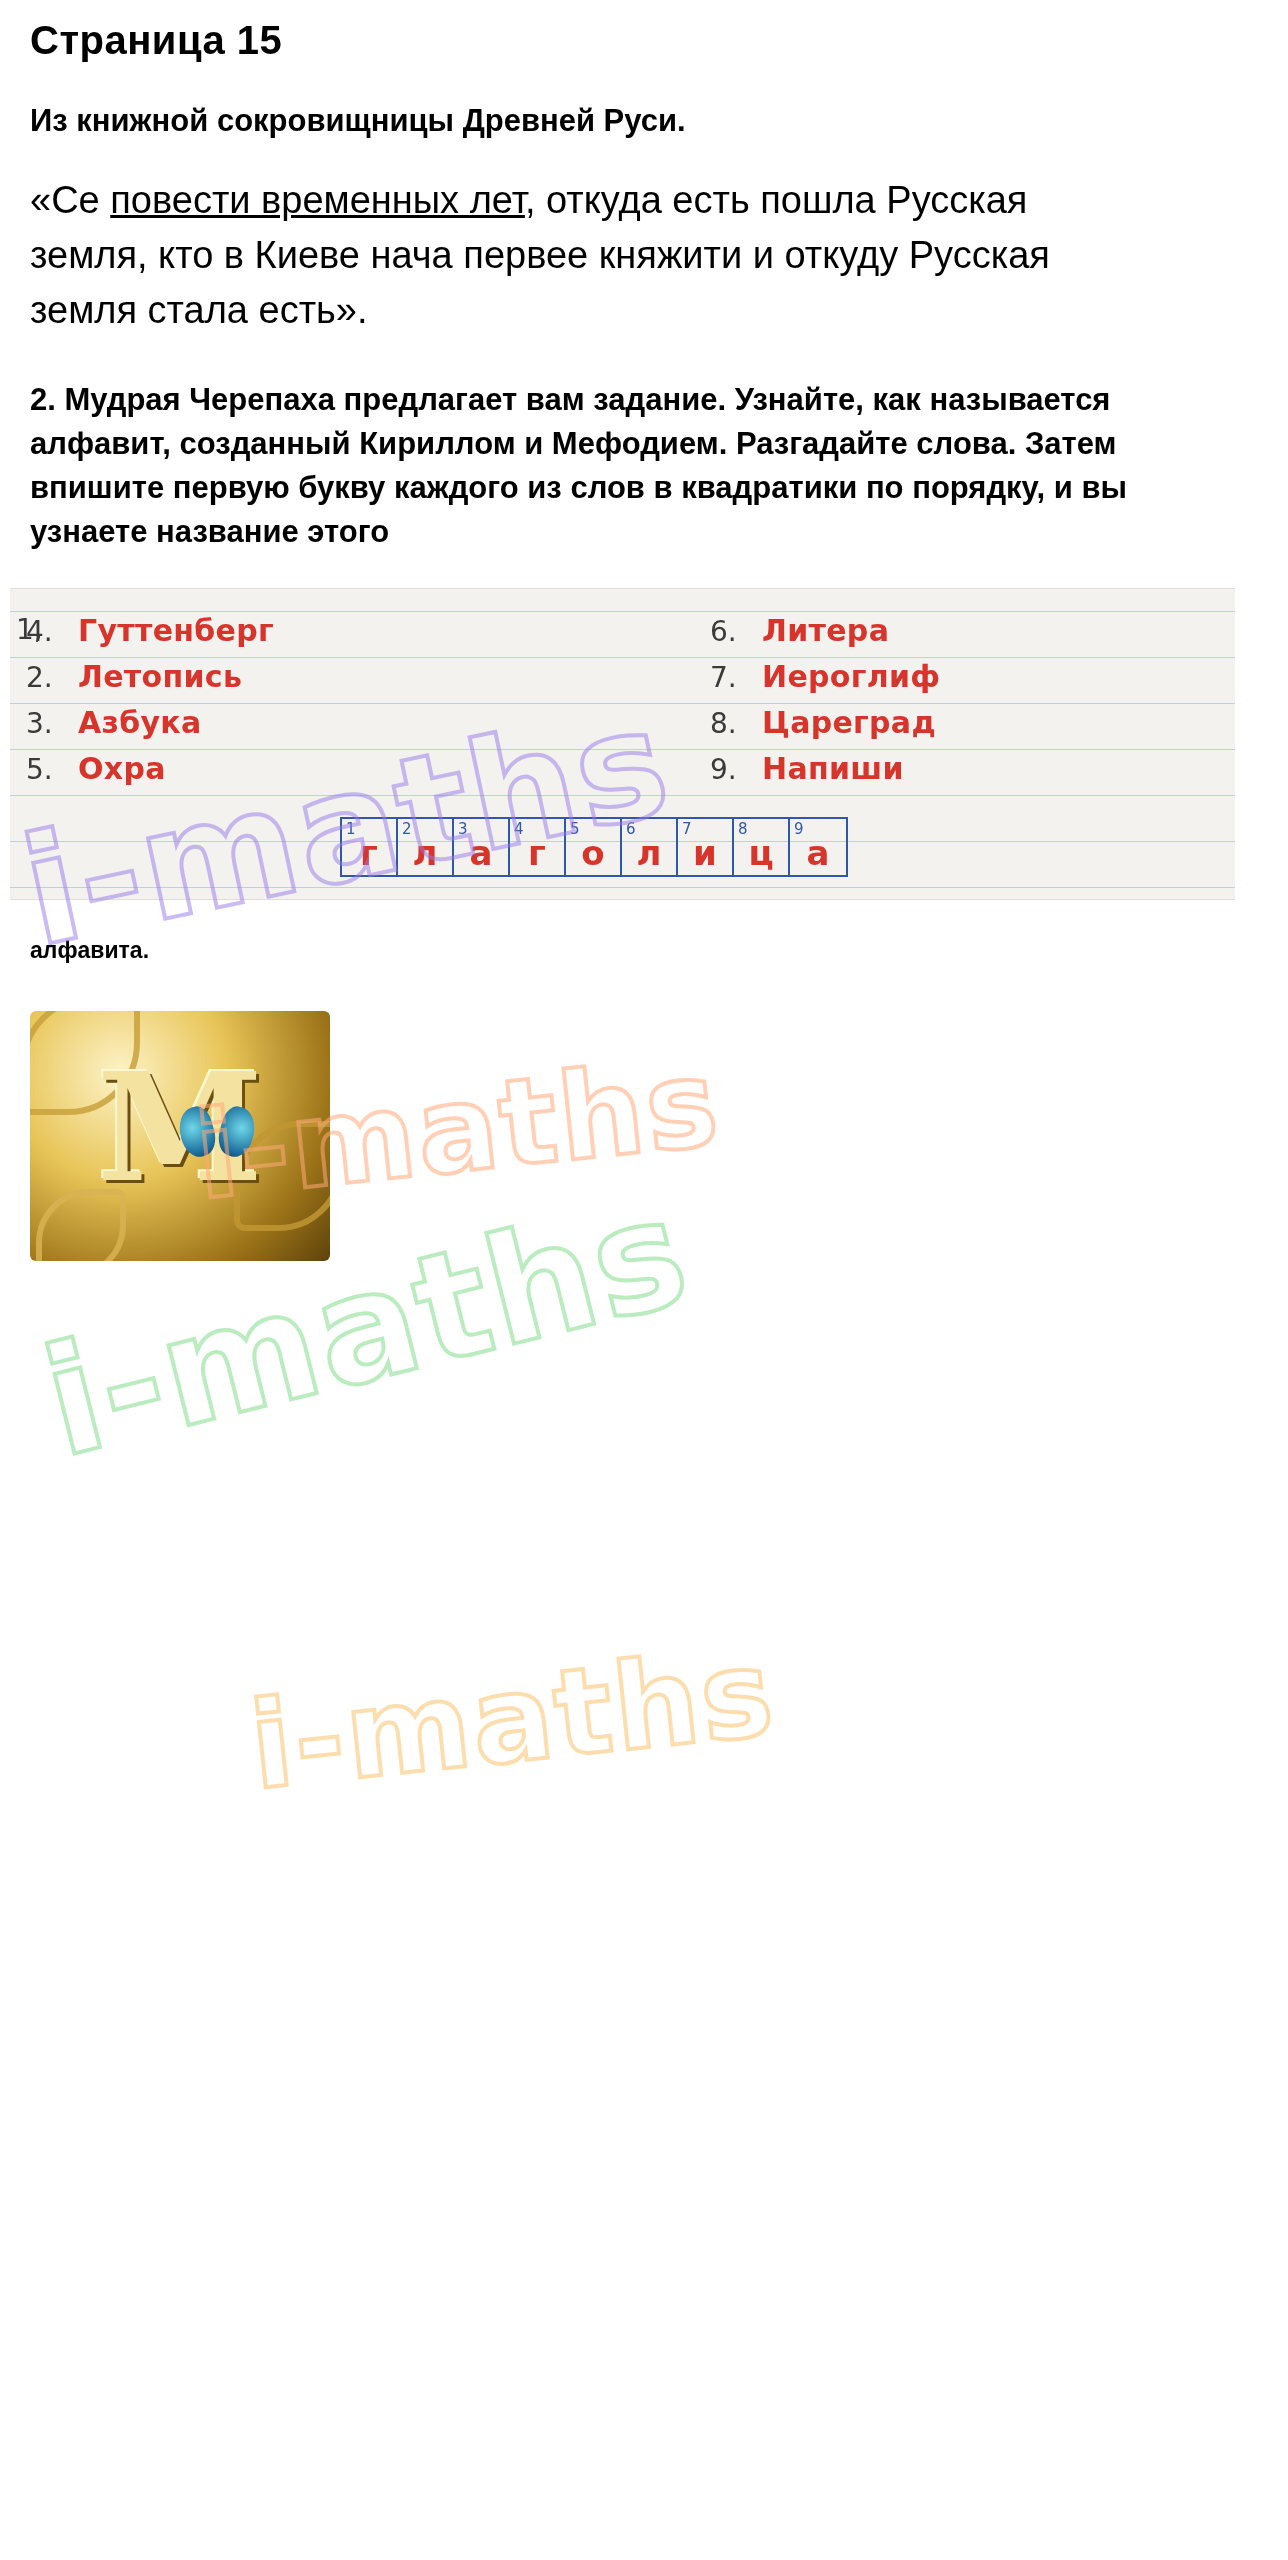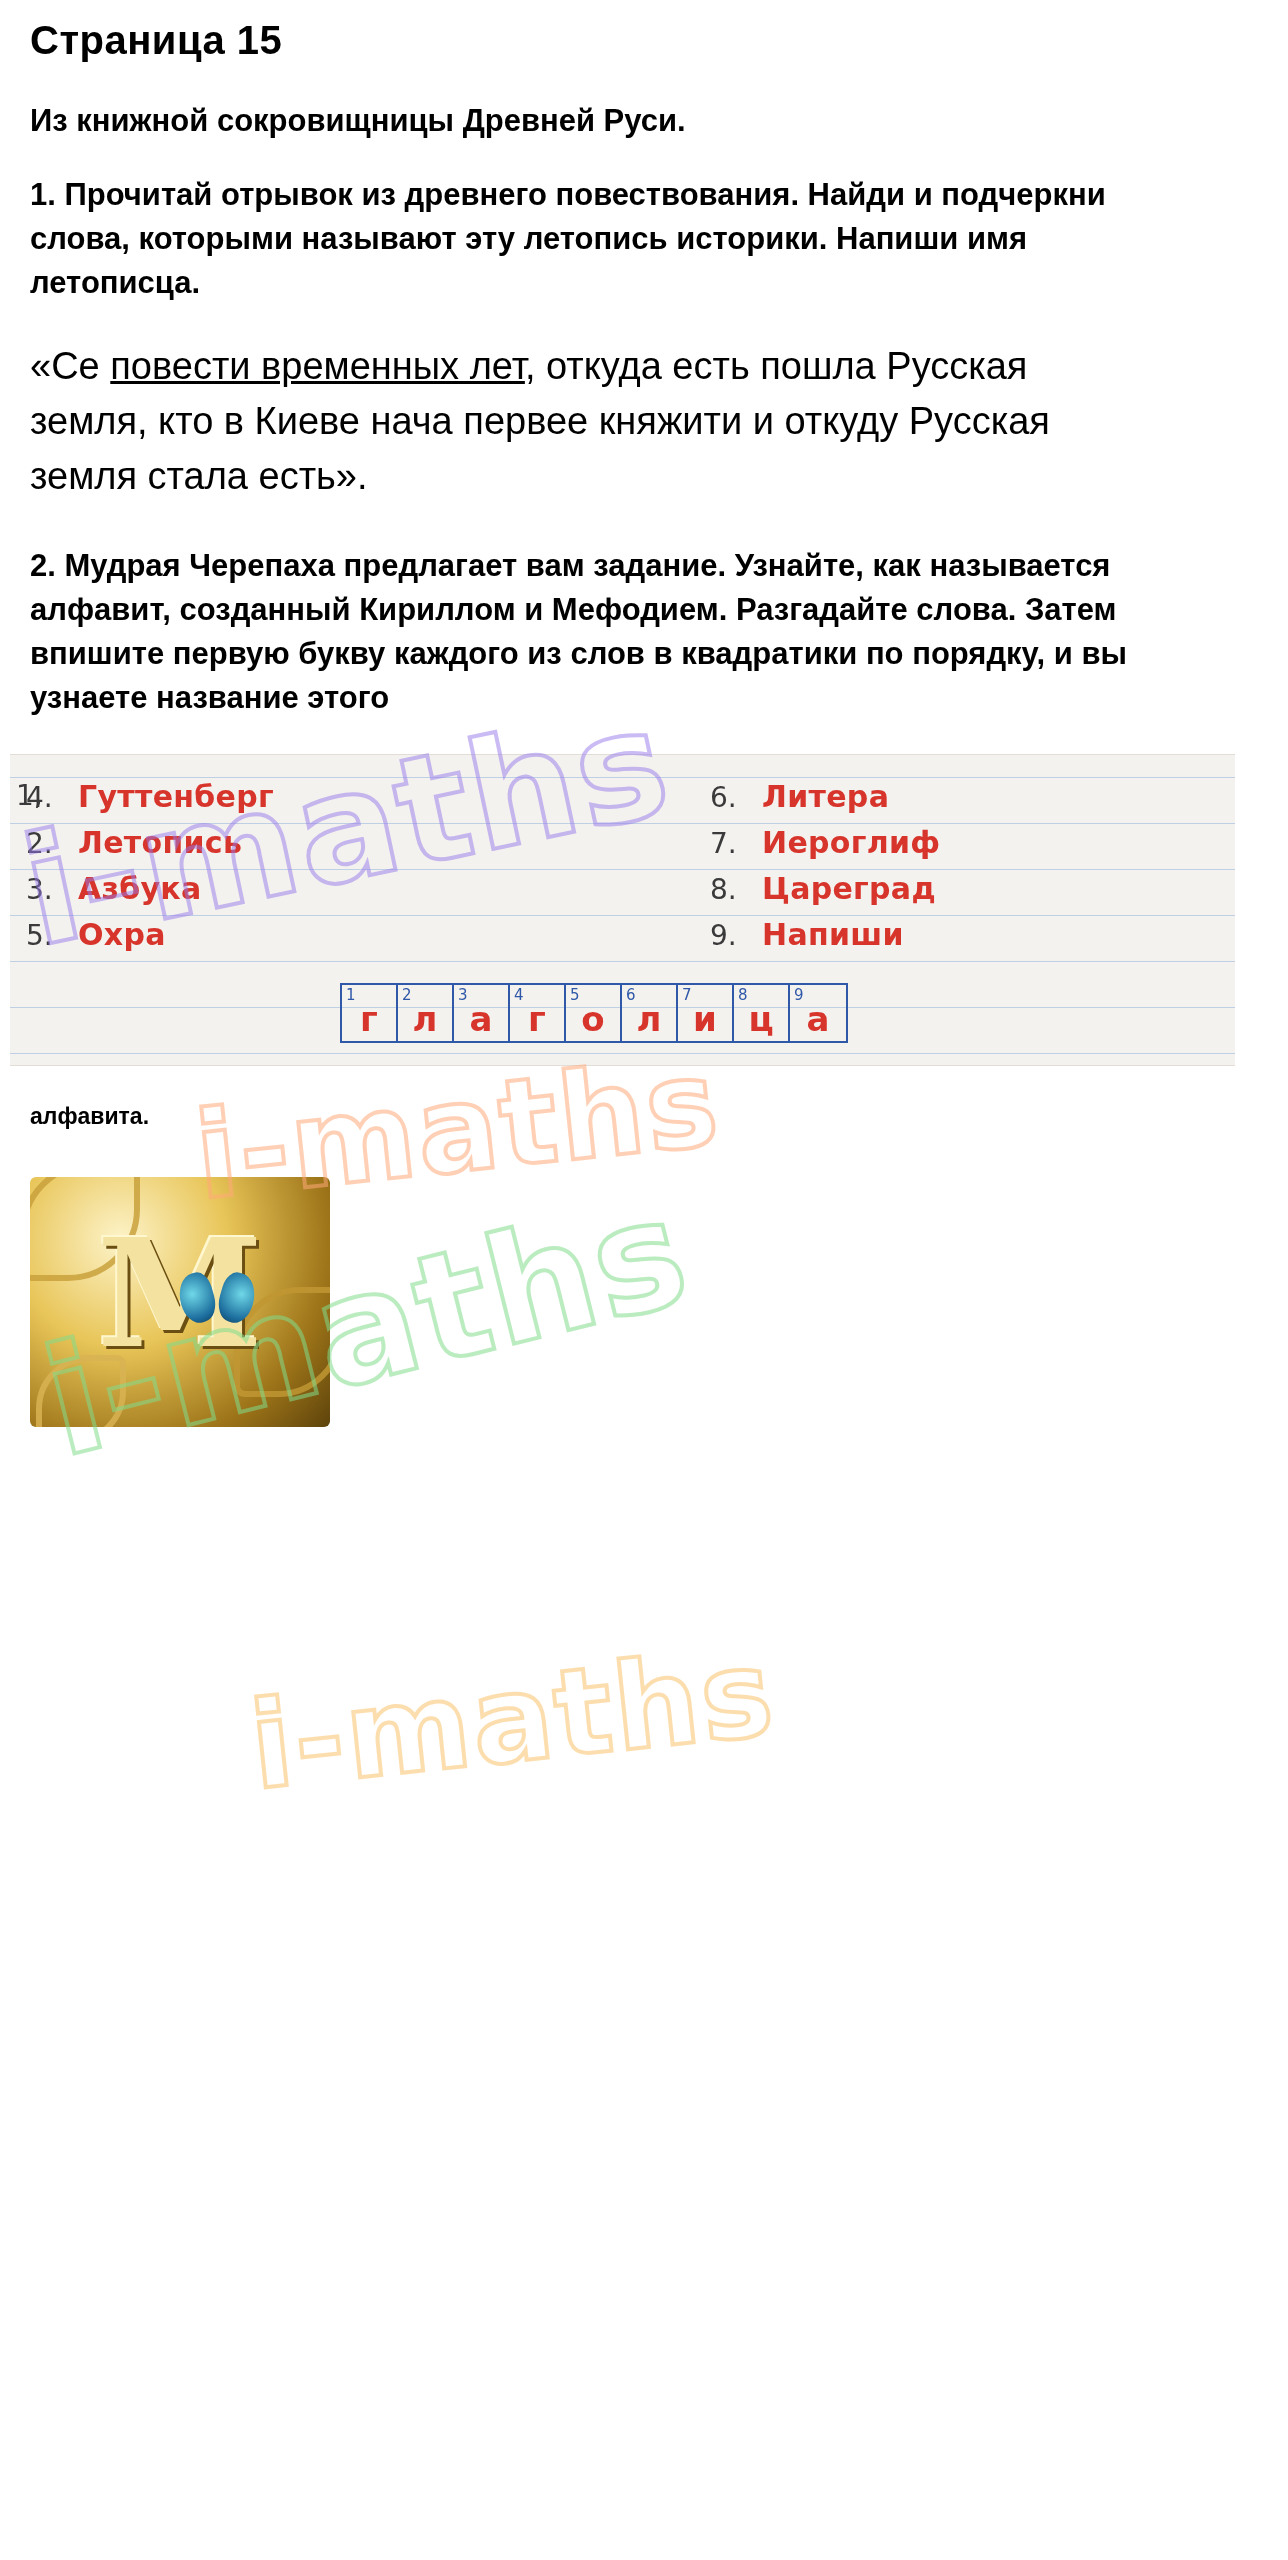--- a/index.html
+++ b/index.html
@@ -230,21 +230,20 @@
 </style>
 </head>
 <body>
 
 <div class="page">
 
   <h1 class="page-title">Страница 15</h1>
 
   <h2 class="section-head">Из книжной сокровищницы Древней Руси.</h2>
 
-  <p class="task">1. Прочитай отрывок из древнего повествования. Найди и подчеркни слова, которыми называют эту летопись историки. Напиши имя летописца.</p>
 
   <p class="quote">
     <span>«Се </span><span class="ul">повести временных лет</span><span>, откуда есть пошла Русская земля, кто в Киеве нача первее княжити и откуду Русская земля стала есть».</span>
   </p>
 
 
   <p class="task">2. Мудрая Черепаха предлагает вам задание. Узнайте, как называется алфавит, созданный Кириллом и Мефодием. Разгадайте слова. Затем впишите первую букву каждого из слов в квадратики по порядку, и вы узнаете название этого</p>
 
   <div class="scan">
     <div class="ruled" style="top:22px;"></div>

